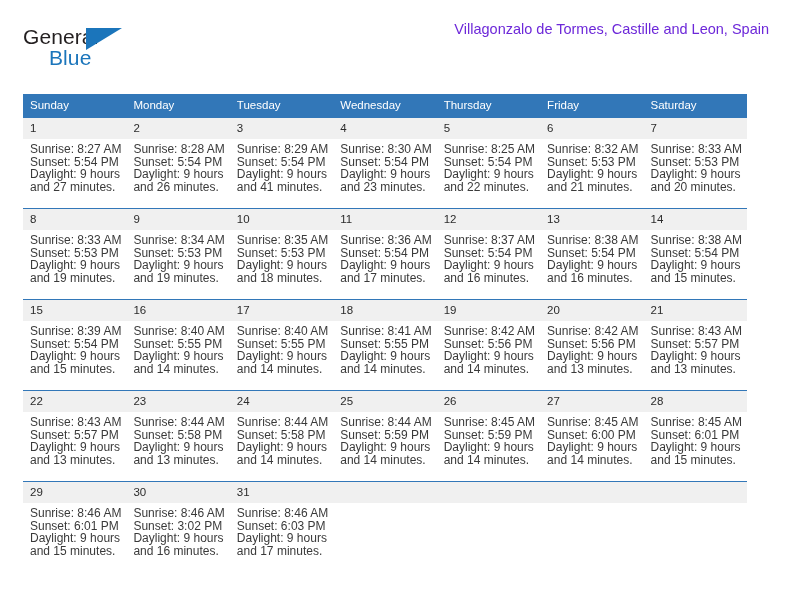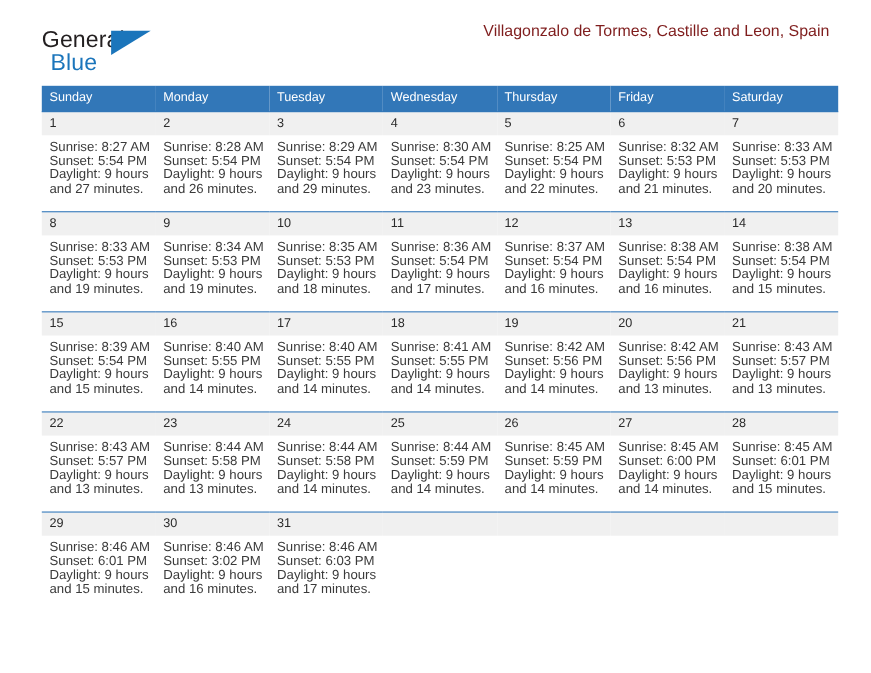--- a/index.html
+++ b/index.html
@@ -12,21 +12,21 @@
     background: #ffffff;
     font-family: "Liberation Sans", sans-serif;
     color: #1a1a1a;
     overflow: hidden;
   }
   .page {
     position: relative;
     width: 792px;
     height: 612px;
     box-sizing: border-box;
-    padding: 0 38px;
+    padding: 0 23px;
   }
 
   
   .header {
     position: relative;
     height: 74px;
     display: flex;
     align-items: flex-start;
     justify-content: space-between;
   }
@@ -41,21 +41,21 @@
     position: absolute;
     left: 0;
     top: 0;
     font-size: 21px;
     letter-spacing: 0.1px;
     color: #231f20;
     line-height: 24px;
   }
   .logo-blue {
     position: absolute;
-    left: 8px;
+    left: 26px;
     top: 21px;
     font-size: 21px;
     letter-spacing: 0.1px;
     color: #1b75bb;
     line-height: 24px;
   }
   .logo-triangle {
     position: absolute;
     left: 63px;
     top: 3px;
@@ -71,29 +71,29 @@
   }
   .cal-title {
     font-size: 30px;
     font-weight: normal;
     color: #262626;
     line-height: 36px;
     white-space: nowrap;
   }
   .cal-subtitle {
     font-size: 14.5px;
-    color: #7f1d1d;
+    color: #6d28d9;
     line-height: 20px;
     margin-top: 5px;
     white-space: nowrap;
   }
 
   
   .calendar {
-    margin-top: 4px;
+    margin-top: 20px;
     width: 724px;
     border-collapse: collapse;
     table-layout: fixed;
   }
   .calendar th {
     background: #3277b8;
     color: #ffffff;
     font-size: 11.5px;
     font-weight: normal;
     text-align: left;
@@ -179,21 +179,21 @@
             <div>Daylight: 9 hours</div>
             <div>and 26 minutes.</div>
           </div>
         </td>
         <td>
           <div class="daynum">3</div>
           <div class="details">
             <div>Sunrise: 8:29 AM</div>
             <div>Sunset: 5:54 PM</div>
             <div>Daylight: 9 hours</div>
-            <div>and 29 minutes.</div>
+            <div>and 41 minutes.</div>
           </div>
         </td>
         <td>
           <div class="daynum">4</div>
           <div class="details">
             <div>Sunrise: 8:30 AM</div>
             <div>Sunset: 5:54 PM</div>
             <div>Daylight: 9 hours</div>
             <div>and 23 minutes.</div>
           </div>

